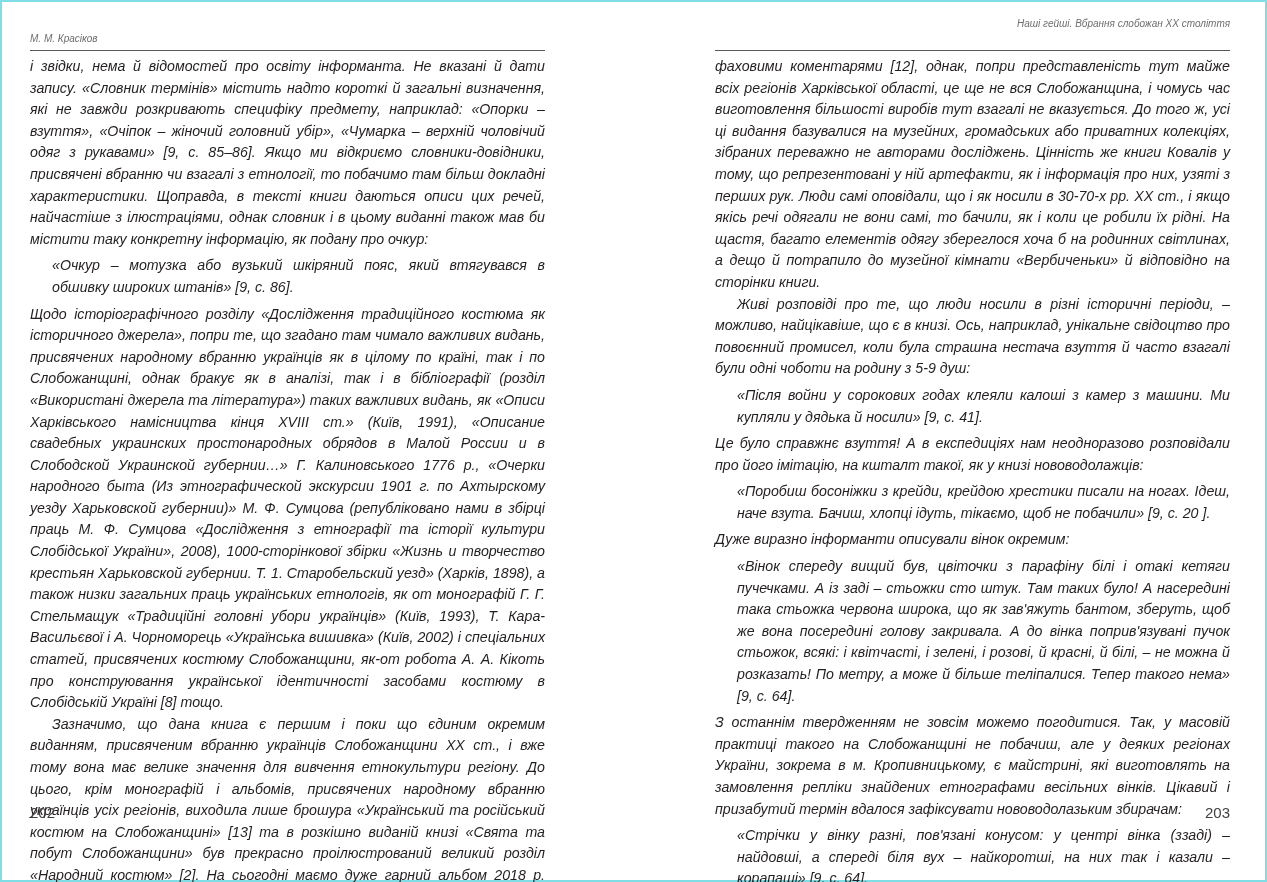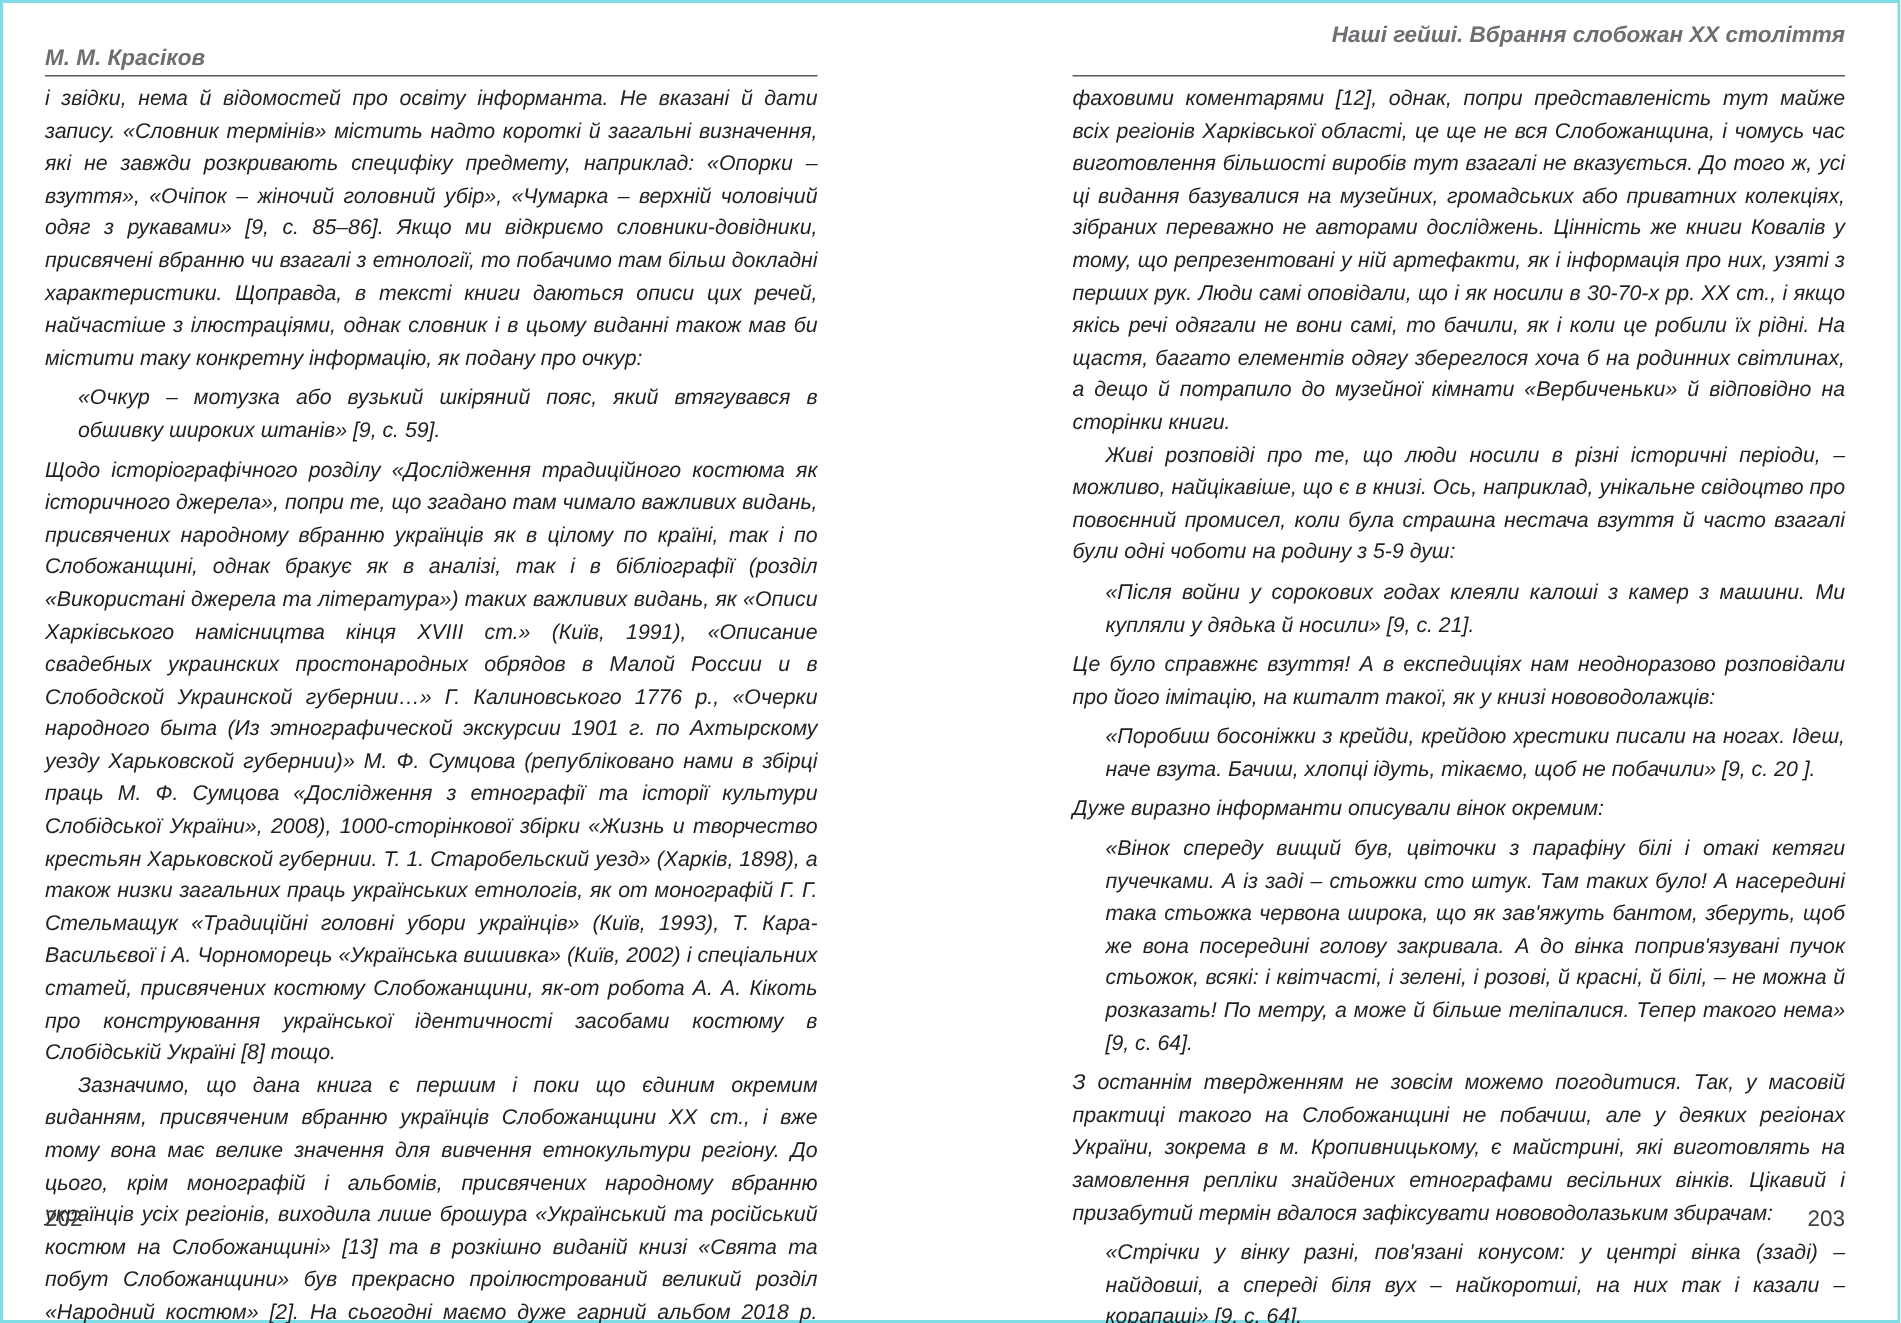--- a/index.html
+++ b/index.html
@@ -8,21 +8,21 @@
     font-family: "Liberation Sans", sans-serif; color: #231f20;
   }
   .frame {
     position: absolute; left: 0; top: 0; width: 1263px; height: 878px;
     border: 2px solid #7fdde6; box-sizing: content-box;
   }
   .page { position: absolute; top: 0; height: 882px; }
   .page.left { left: 30px; width: 515px; }
   .page.right { left: 715px; width: 515px; }
   .running-head {
-    font-style: italic; font-size: 15px; color: #6d6e71; line-height: 12px; font-weight: bold;
+    font-style: italic; font-size: 10px; color: #6d6e71; line-height: 12px;
   }
   .page.left .running-head { position: absolute; top: 33px; left: 0; }
   .page.right .running-head { position: absolute; top: 18px; right: 0; text-align: right; width: 400px; }
   .rule { position: absolute; left: 0; width: 515px; height: 1px; background: #58595b; top: 50px; }
   .body-text {
     position: absolute; top: 56px; left: 0; width: 515px;
     font-size: 14.2px; line-height: 21.6px; text-align: justify;
   }
   .body-text p { margin: 0; font-style: italic; }
   .body-text p.indent { text-indent: 22px; }
@@ -36,36 +36,36 @@
 </head>
 <body>
 
 <div class="frame"></div>
 
 <div class="page left">
   <div class="running-head">М. М. Красіков</div>
   <div class="rule"></div>
   <div class="body-text">
     <p>і звідки, нема й відомостей про освіту інформанта. Не вказані й дати запису. «Словник термінів» містить надто короткі й загальні визначення, які не завжди розкривають специфіку предмету, наприклад: «Опорки – взуття», «Очіпок – жіночий головний убір», «Чумарка – верхній чоловічий одяг з рукавами» [9, с. 85–86]. Якщо ми відкриємо словники-довідники, присвячені вбранню чи взагалі з етнології, то побачимо там більш докладні характеристики. Щоправда, в тексті книги даються описи цих речей, найчастіше з ілюстраціями, однак словник і в цьому виданні також мав би містити таку конкретну інформацію, як подану про очкур:</p>
-    <p class="quote">«Очкур – мотузка або вузький шкіряний пояс, який втягувався в обшивку широких штанів» [9, с. 59].</p>
+    <p class="quote">«Очкур – мотузка або вузький шкіряний пояс, який втягувався в обшивку широких штанів» [9, с. 86].</p>
     <p>Щодо історіографічного розділу «Дослідження традиційного костюма як історичного джерела», попри те, що згадано там чимало важливих видань, присвячених народному вбранню українців як в цілому по країні, так і по Слобожанщині, однак бракує як в аналізі, так і в бібліографії (розділ «Використані джерела та література») таких важливих видань, як «Описи Харківського намісництва кінця XVIII ст.» (Київ, 1991), «Описание свадебных украинских простонародных обрядов в Малой России и в Слободской Украинской губернии…» Г. Калиновського 1776 р., «Очерки народного быта (Из этнографической экскурсии 1901 г. по Ахтырскому уезду Харьковской губернии)» М. Ф. Сумцова (републіковано нами в збірці праць М. Ф. Сумцова «Дослідження з етнографії та історії культури Слобідської України», 2008), 1000-сторінкової збірки «Жизнь и творчество крестьян Харьковской губернии. Т. 1. Старобельский уезд» (Харків, 1898), а також низки загальних праць українських етнологів, як от монографій Г. Г. Стельмащук «Традиційні головні убори українців» (Київ, 1993), Т. Кара-Васильєвої і А. Чорноморець «Українська вишивка» (Київ, 2002) і спеціальних статей, присвячених костюму Слобожанщини, як-от робота А. А. Кікоть про конструювання української ідентичності засобами костюму в Слобідській Україні [8] тощо.</p>
     <p class="indent">Зазначимо, що дана книга є першим і поки що єдиним окремим виданням, присвяченим вбранню українців Слобожанщини XX ст., і вже тому вона має велике значення для вивчення етнокультури регіону. До цього, крім монографій і альбомів, присвячених народному вбранню українців усіх регіонів, виходила лише брошура «Український та російський костюм на Слобожанщині» [13] та в розкішно виданій книзі «Свята та побут Слобожанщини» був прекрасно проілюстрований великий розділ «Народний костюм» [2]. На сьогодні маємо дуже гарний альбом 2018 р. «Традиційне народне вбрання Харківщини» з чудовими ілюстраціями та</p>
   </div>
   <div class="folio">202</div>
 </div>
 
 <div class="page right">
   <div class="running-head">
     <div>Наші гейші. Вбрання слобожан XX століття</div>
   </div>
   <div class="rule"></div>
   <div class="body-text">
     <p>фаховими коментарями [12], однак, попри представленість тут майже всіх регіонів Харківської області, це ще не вся Слобожанщина, і чомусь час виготовлення більшості виробів тут взагалі не вказується. До того ж, усі ці видання базувалися на музейних, громадських або приватних колекціях, зібраних переважно не авторами досліджень. Цінність же книги Ковалів у тому, що репрезентовані у ній артефакти, як і інформація про них, узяті з перших рук. Люди самі оповідали, що і як носили в 30-70-х рр. XX ст., і якщо якісь речі одягали не вони самі, то бачили, як і коли це робили їх рідні. На щастя, багато елементів одягу збереглося хоча б на родинних світлинах, а дещо й потрапило до музейної кімнати «Вербиченьки» й відповідно на сторінки книги.</p>
     <p class="indent">Живі розповіді про те, що люди носили в різні історичні періоди, – можливо, найцікавіше, що є в книзі. Ось, наприклад, унікальне свідоцтво про повоєнний промисел, коли була страшна нестача взуття й часто взагалі були одні чоботи на родину з 5-9 душ:</p>
-    <p class="quote">«Після войни у сорокових годах клеяли калоші з камер з машини. Ми купляли у дядька й носили» [9, с. 21].</p>
+    <p class="quote">«Після войни у сорокових годах клеяли калоші з камер з машини. Ми купляли у дядька й носили» [9, с. 41].</p>
     <p>Це було справжнє взуття! А в експедиціях нам неодноразово розповідали про його імітацію, на кшталт такої, як у книзі нововодолажців:</p>
     <p class="quote">«Поробиш босоніжки з крейди, крейдою хрестики писали на ногах. Ідеш, наче взута. Бачиш, хлопці ідуть, тікаємо, щоб не побачили» [9, с. 20 ].</p>
     <p>Дуже виразно інформанти описували вінок окремим:</p>
     <p class="quote">«Вінок спереду вищий був, цвіточки з парафіну білі і отакі кетяги пучечками. А із заді – стьожки сто штук. Там таких було! А насередині така стьожка червона широка, що як зав'яжуть бантом, зберуть, щоб же вона посередині голову закривала. А до вінка поприв'язувані пучок стьожок, всякі: і квітчасті, і зелені, і розові, й красні, й білі, – не можна й розказать! По метру, а може й більше теліпалися. Тепер такого нема» [9, с. 64].</p>
     <p>З останнім твердженням не зовсім можемо погодитися. Так, у масовій практиці такого на Слобожанщині не побачиш, але у деяких регіонах України, зокрема в м. Кропивницькому, є майстрині, які виготовлять на замовлення репліки знайдених етнографами весільних вінків. Цікавий і призабутий термін вдалося зафіксувати нововодолазьким збирачам:</p>
     <p class="quote">«Стрічки у вінку разні, пов'язані конусом: у центрі вінка (ззаді) – найдовші, а спереді біля вух – найкоротші, на них так і казали – корапаші» [9, с. 64].</p>
   </div>
   <div class="folio">203</div>
 </div>
 

